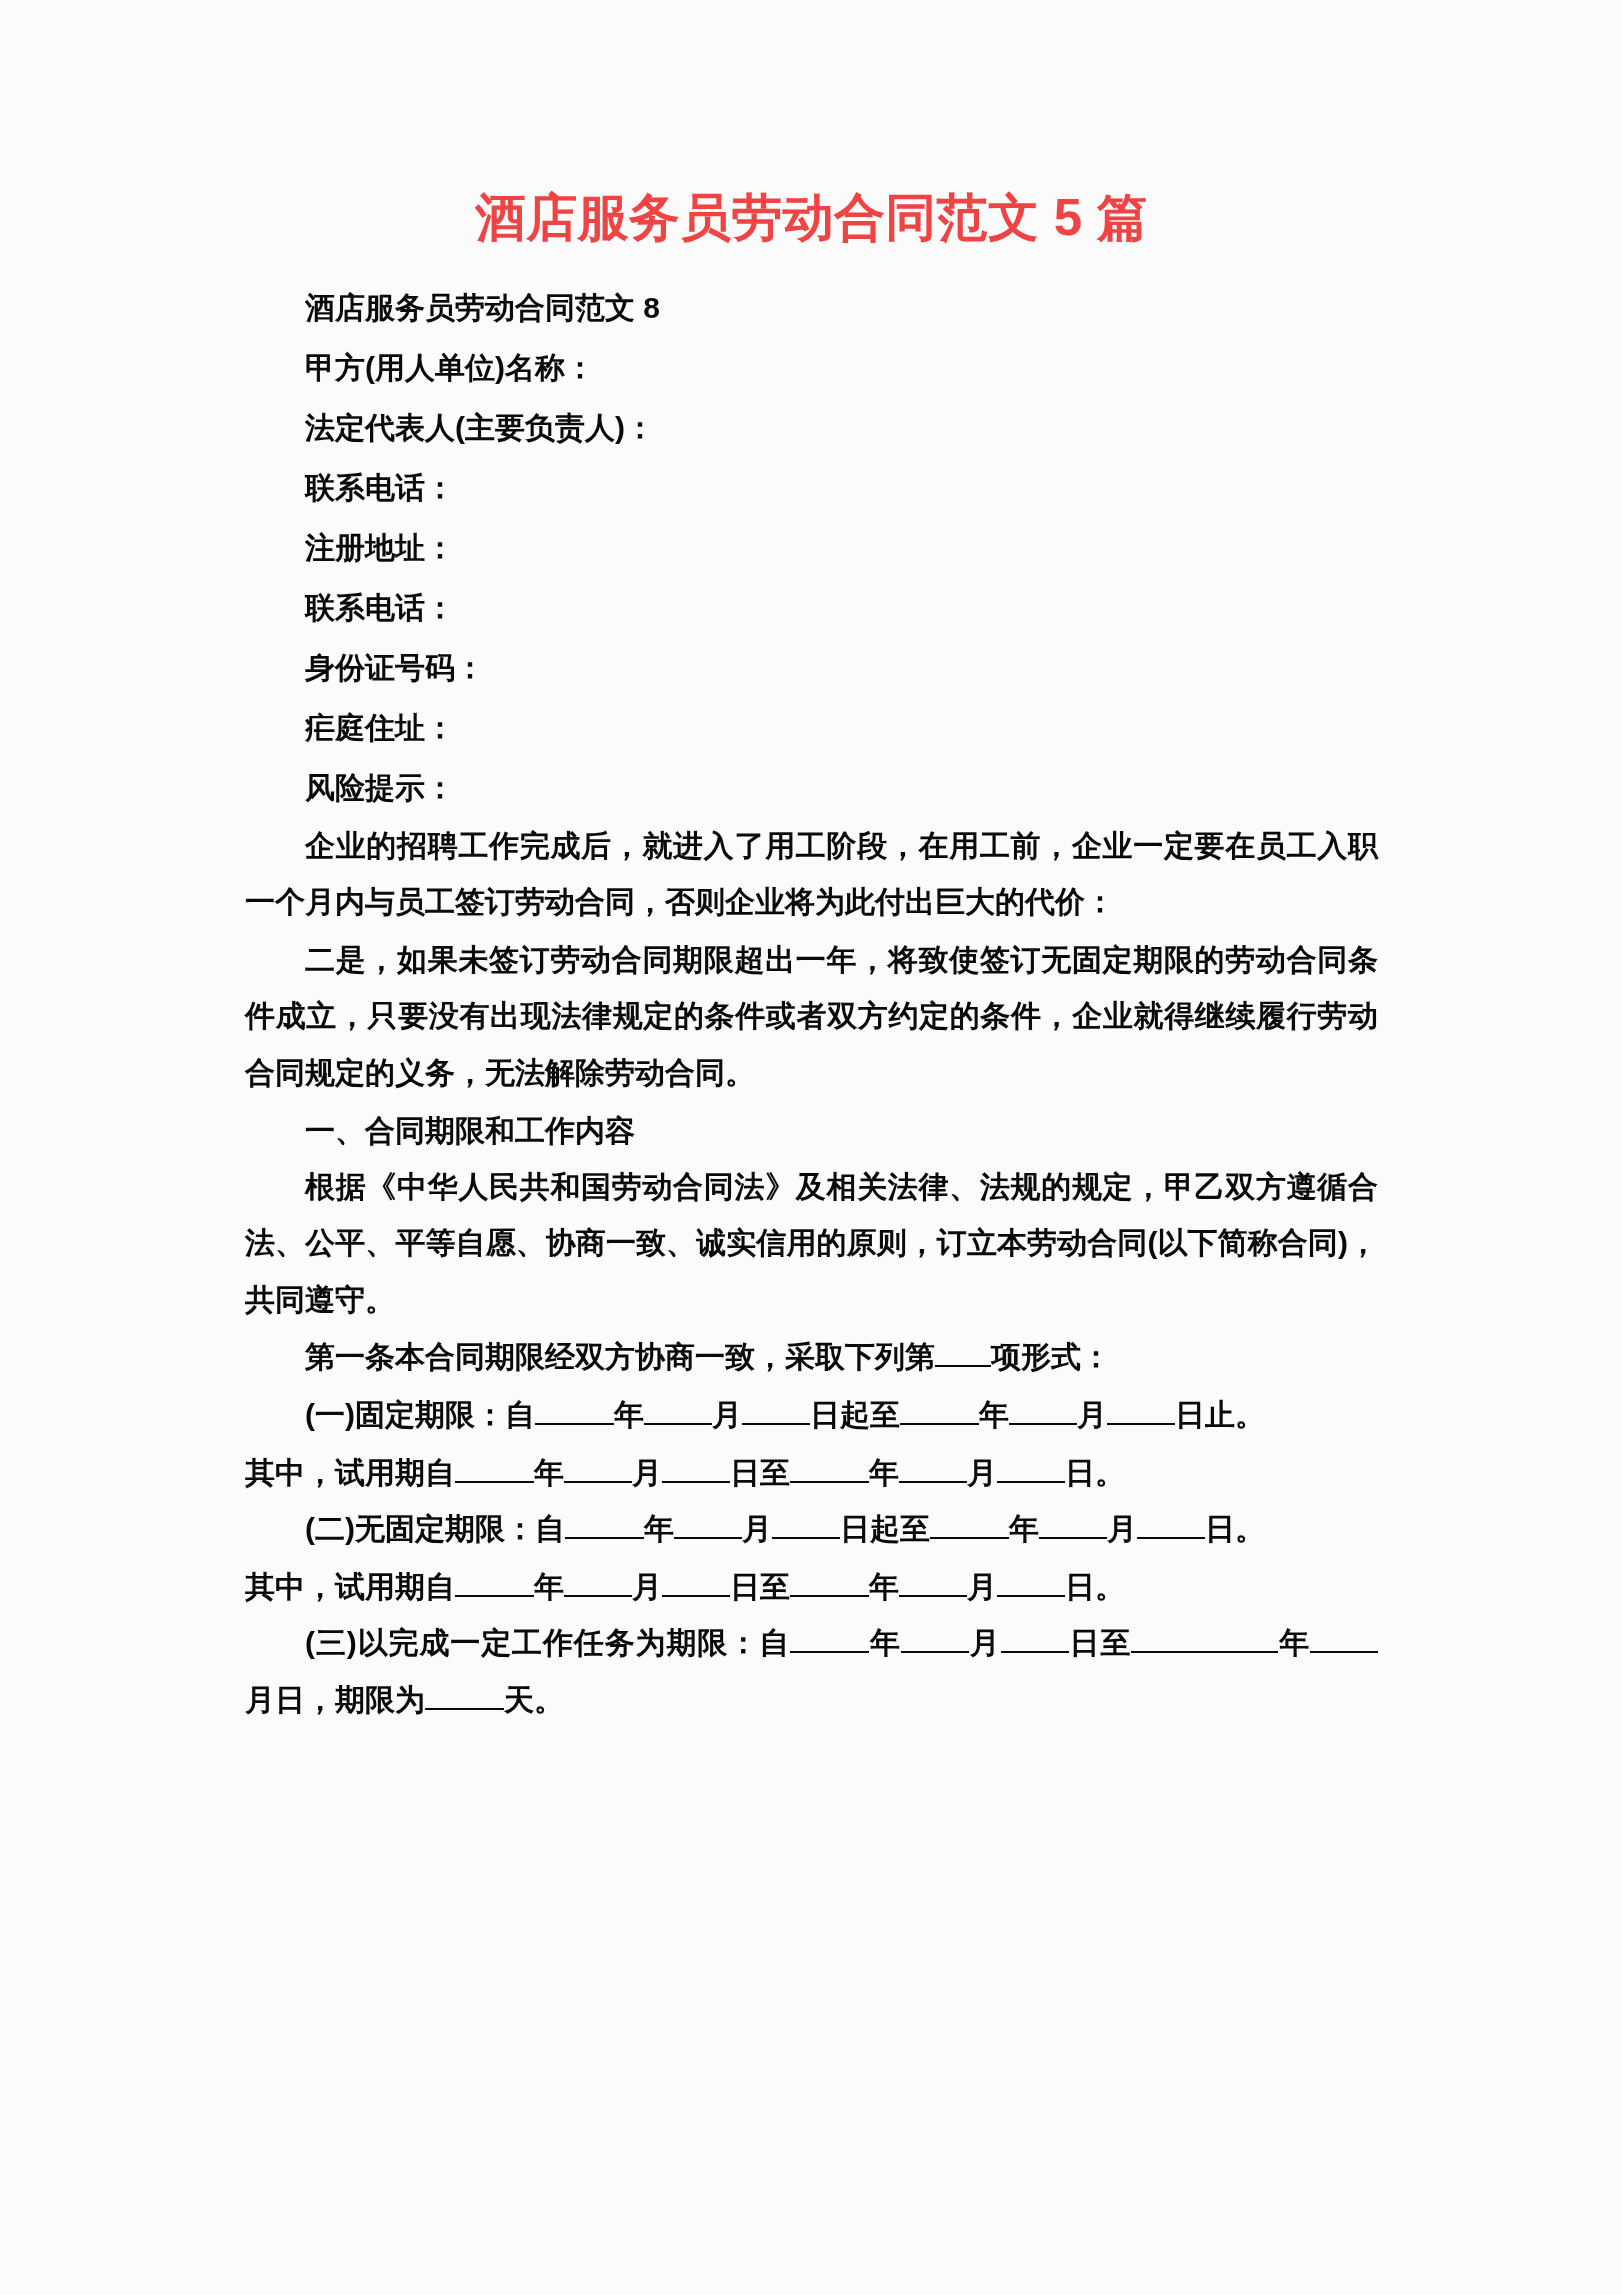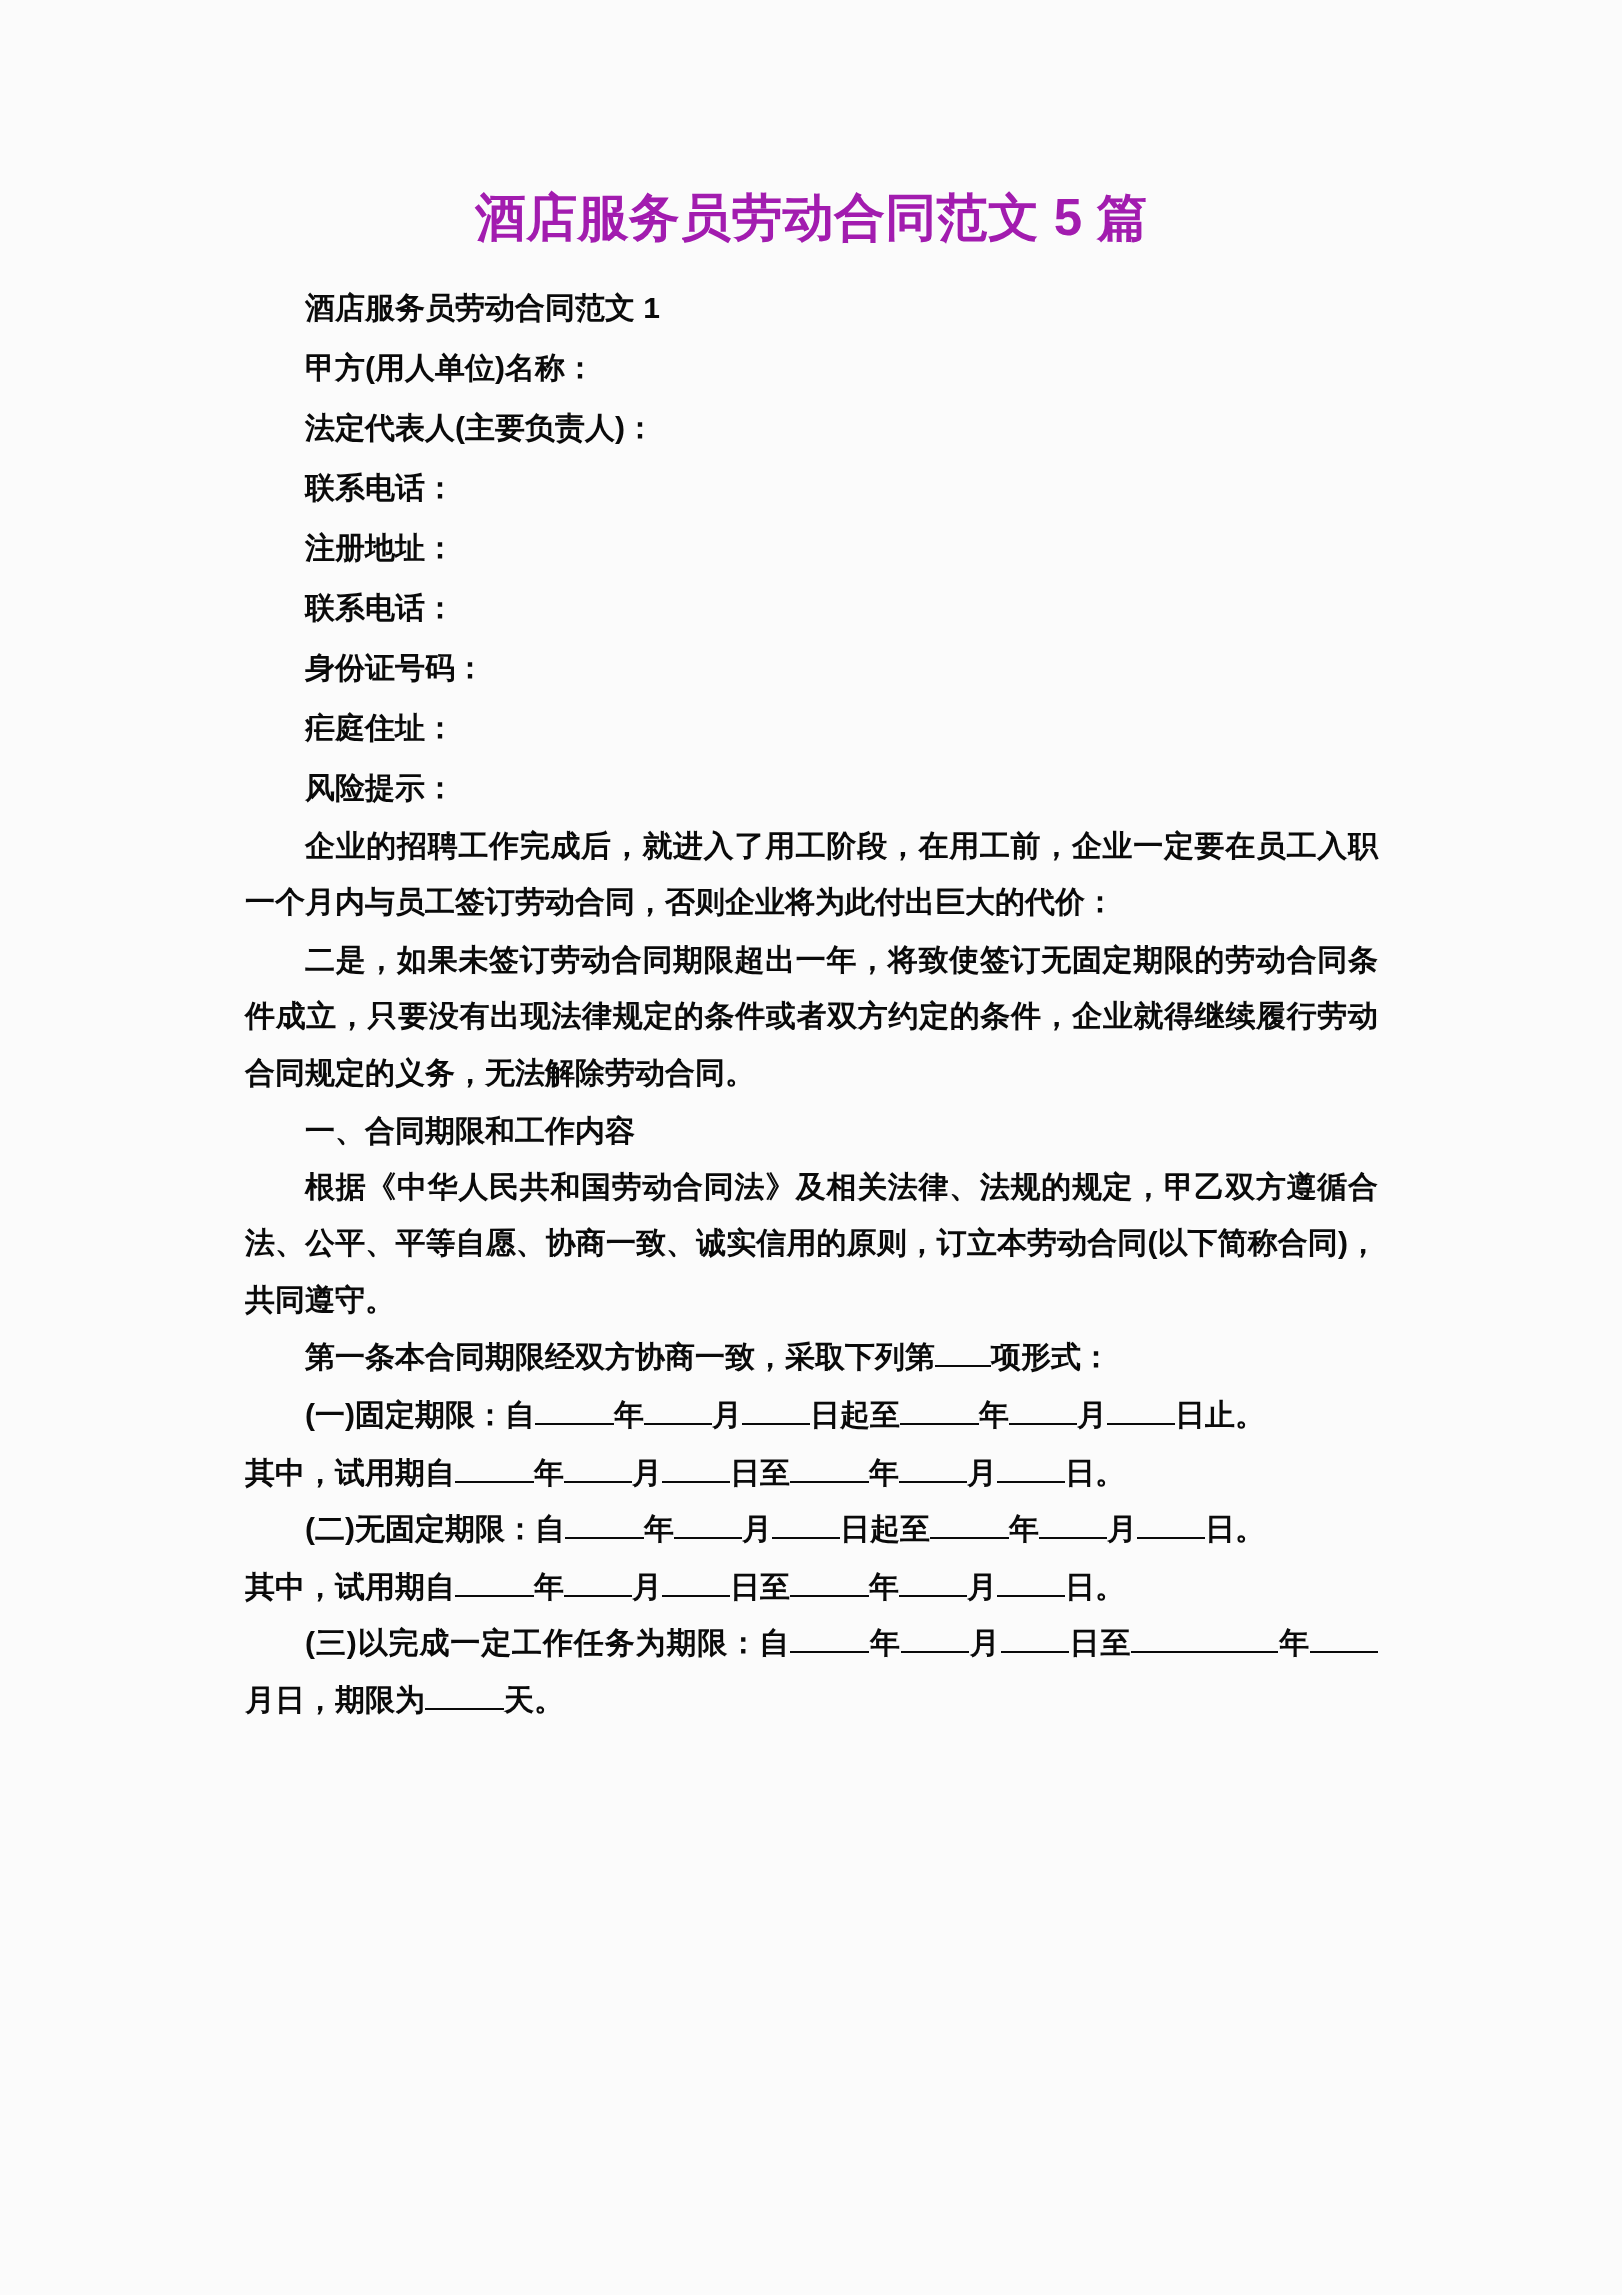--- a/index.html
+++ b/index.html
@@ -25,21 +25,21 @@
     top: 182px;
     width: 1133px;
   }
 
   
   .doc-title {
     font-size: 51px;
     font-weight: 700;
     line-height: 1.42;
     text-align: center;
-    color: #a21caf;
+    color: #ef4444;
     letter-spacing: 0.3px;
     margin: 0 0 23.6px 0;
     font-family: "Liberation Sans", "DejaVu Sans", sans-serif;
   }
 
   
   .line {
     font-size: 30px;
     line-height: 1.88;
     color: #0a0a0a;
@@ -83,21 +83,21 @@
   .fill-lg { width: 79px; }
 </style>
 </head>
 <body style="background: rgb(251, 251, 251);">
 
 <div class="page">
   <div class="content">
 
     <h1 class="doc-title">酒店服务员劳动合同范文 5 篇</h1>
 
-    <p class="line field-line">酒店服务员劳动合同范文 1</p>
+    <p class="line field-line">酒店服务员劳动合同范文 8</p>
 
     <p class="line field-line">甲方(用人单位)名称：</p>
     <p class="line field-line">法定代表人(主要负责人)：</p>
     <p class="line field-line">联系电话：</p>
     <p class="line field-line">注册地址：</p>
     <p class="line field-line">联系电话：</p>
     <p class="line field-line">身份证号码：</p>
     <p class="line field-line">疟庭住址：</p>
     <p class="line field-line">风险提示：</p>
 

